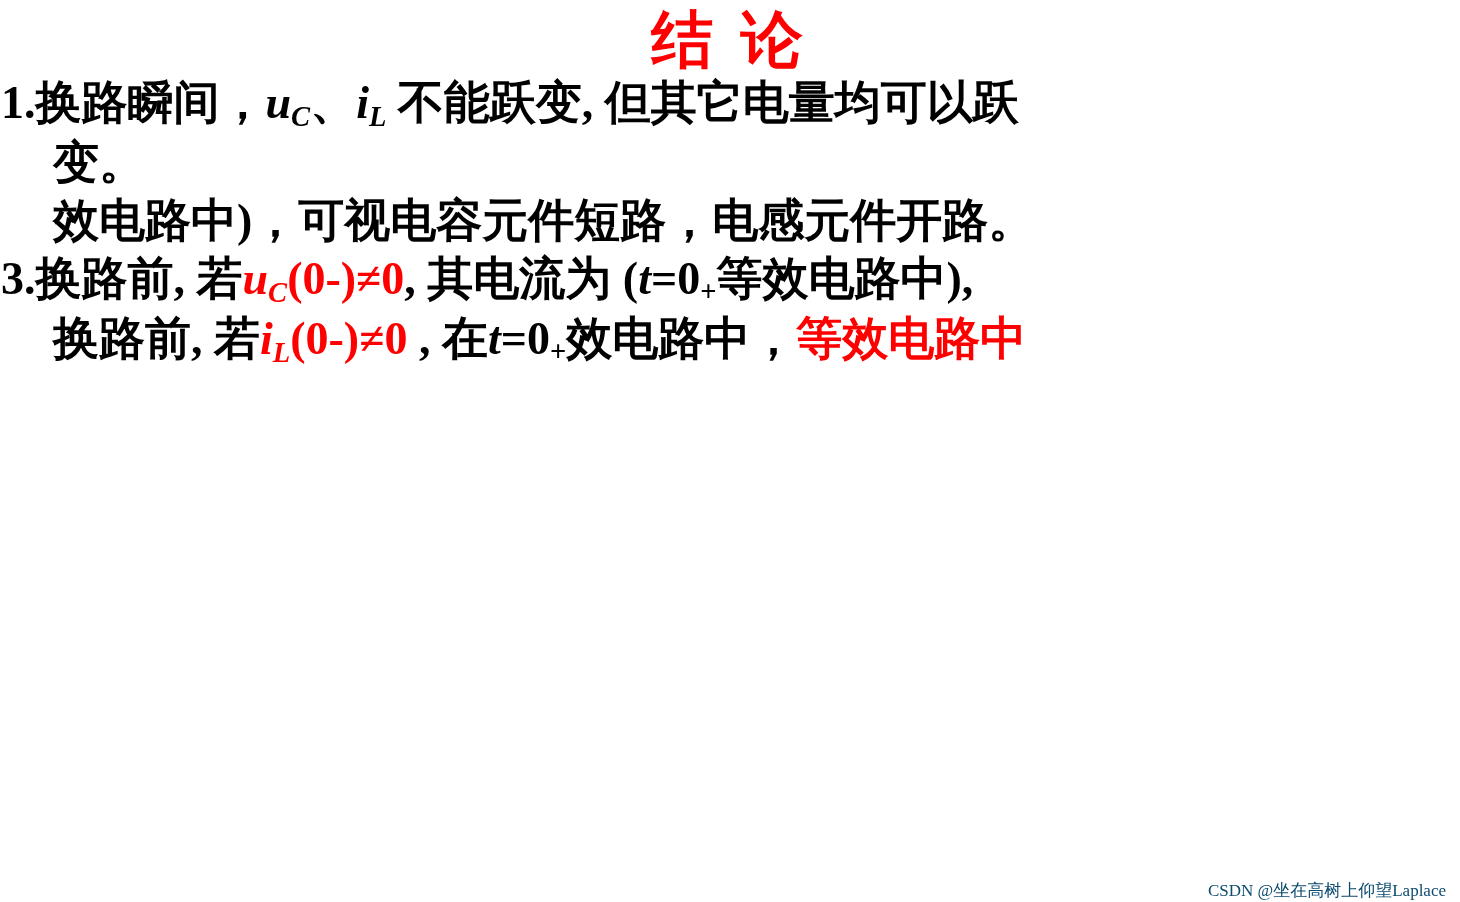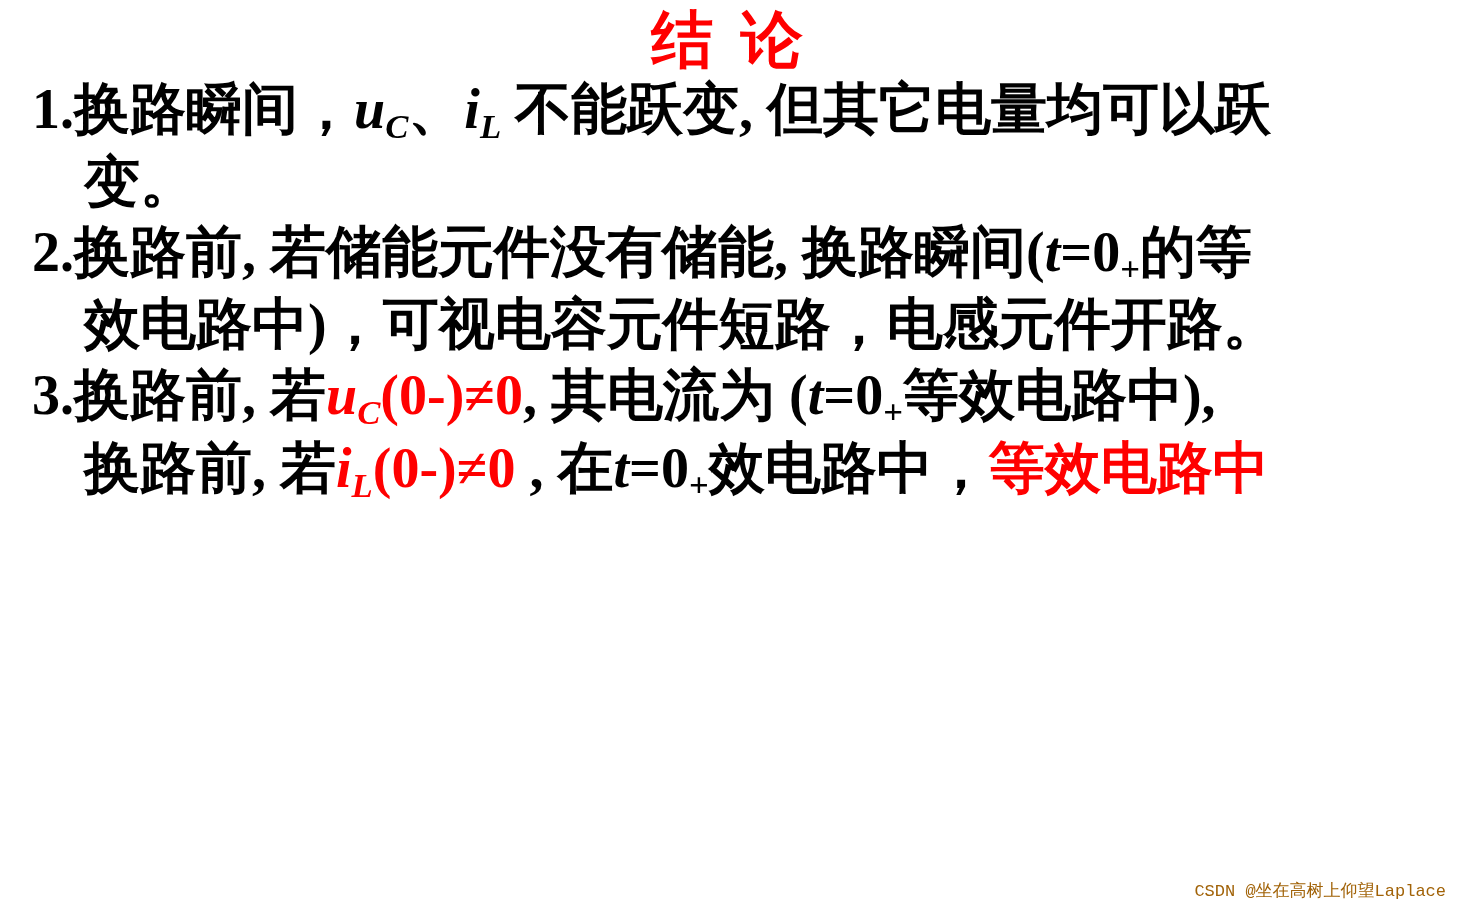--- a/index.html
+++ b/index.html
@@ -25,22 +25,22 @@
     text-align: center;
     color: #ff0000;
     font-size: 62px;
     font-weight: 700;
     letter-spacing: 6px;
     line-height: 1.05;
     margin: 8px 0 2px 0;
     font-family: "Liberation Serif", "DejaVu Serif", serif;
   }
   .body {
-    padding: 0 18px 0 32px;
-    font-size: 56px;
+    padding: 0 18px 0 1px;
+    font-size: 46px;
     font-weight: 700;
     line-height: 1.22;
   }
   .item {
     display: block;
     margin-bottom: 2px;
   }
   .line {
     white-space: normal;
   }
@@ -68,41 +68,40 @@
     vertical-align: -0.25em;
     font-style: normal;
   }
   .nb { white-space: nowrap; }
   .watermark {
     position: absolute;
     right: 14px;
     bottom: 8px;
     font-size: 17px;
     font-weight: normal;
-    color: #a16207;
-    font-family: Liberation Mono, monospace;
+    color: #0c4a6e;
+    font-family: Liberation Serif, serif;
   }
   .sep-dot { letter-spacing: 0; }
 </style>
 </head>
 <body>
 
 <div class="slide">
 
   <div class="slide-title">结 论</div>
 
   <div class="body">
 
     <div class="item">
       <div class="line"><span class="num">1.</span><span>换路瞬间，</span><span class="nb"><span class="it">u</span><sub>C</sub></span><span class="sep-dot">、</span><span class="nb"><span class="it">i</span><sub>L</sub></span><span> 不能跃变, 但其它电量均可以跃</span></div>
       <div class="line indent">变。</div>
     </div>
 
     <div class="item">
-      <div class="line"><span class="num">2.</span><span>换路前, 若储能元件没有储能, 换路瞬间(</span><span class="nb"><span class="it">t</span><span>=0</span><sub class="up">+</sub></span><span>的等</span></div>
       <div class="line indent">效电路中)，可视电容元件短路，电感元件开路。</div>
     </div>
 
     <div class="item">
       <div class="line"><span class="num">3.</span><span>换路前, 若</span><span class="nb red"><span class="it">u</span><sub>C</sub><span>(0-)≠0</span></span><span>, 其电流为 (</span><span class="nb"><span class="it">t</span><span>=0</span><sub class="up">+</sub></span><span>等效电路中),</span></div>
 
 
       <div class="line indent"><span>换路前, 若</span><span class="nb red"><span class="it">i</span><sub>L</sub><span>(0-)≠0</span></span><span> , 在</span><span class="nb"><span class="it">t</span><span>=0</span><sub class="up">+</sub></span><span>效电路中，</span><span class="red">等效电路中</span></div>
 
     </div>

